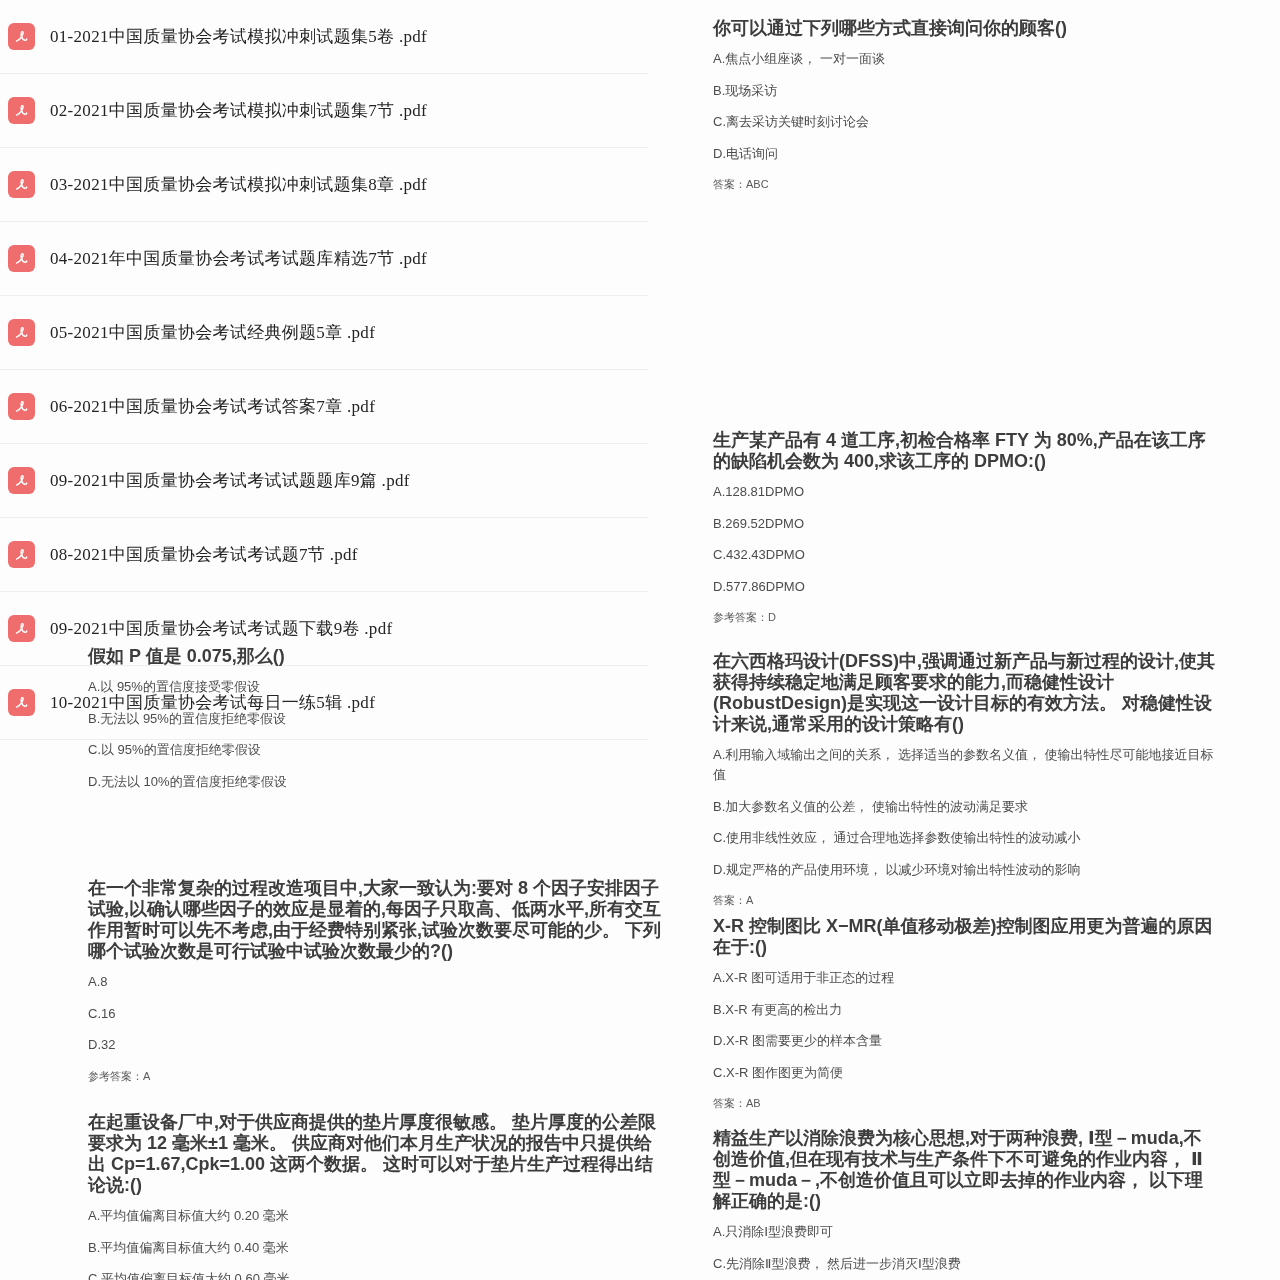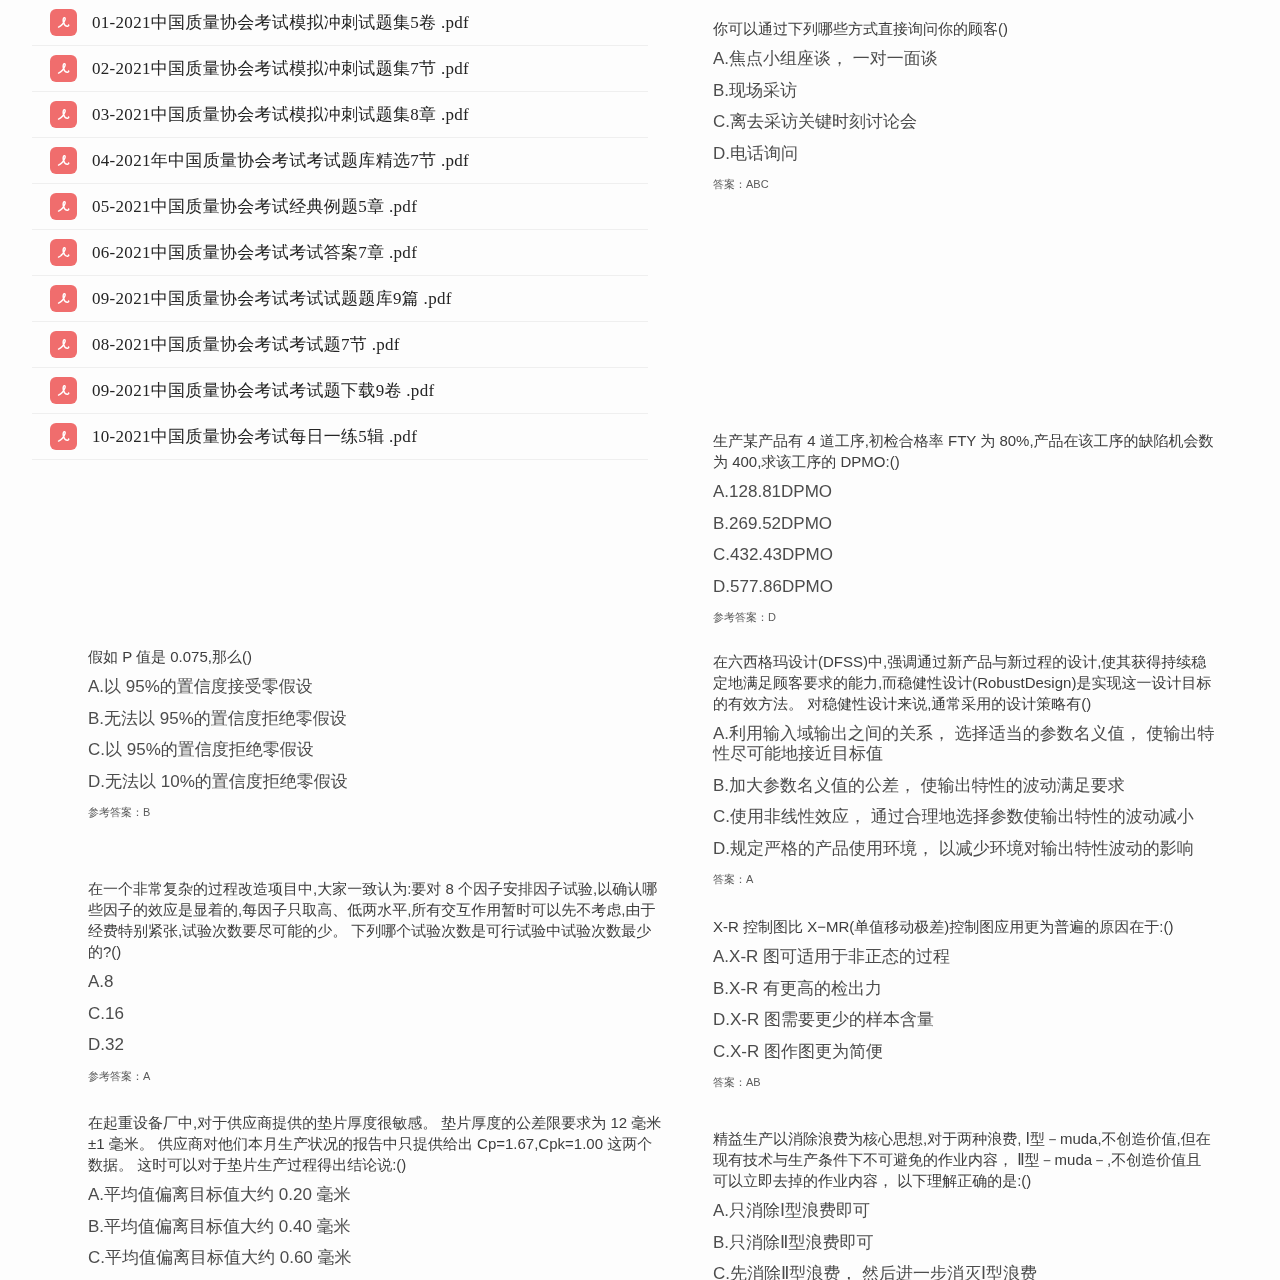--- a/index.html
+++ b/index.html
@@ -4,41 +4,41 @@
 <style>
   html,body{margin:0;padding:0;}
   body{
     width:1280px;height:1280px;position:relative;overflow:hidden;
     background:#fdfdfd;
     font-family:"Liberation Sans","DejaVu Sans",sans-serif;
   }
   
   .file-list{position:absolute;left:0;top:0;width:648px;}
   .file-row{
-    height:46px;display:flex;align-items:center;
-    border-bottom:1px solid #efefef;padding-left:18px;box-sizing:border-box;
-    background:transparent;cursor:pointer;margin-left:32px;
+    height:74px;display:flex;align-items:center;
+    border-bottom:1px solid #efefef;padding-left:8px;box-sizing:border-box;
+    background:transparent;cursor:pointer;
   }
   .file-icon{
     width:27px;height:27px;border-radius:6px;background:#f06d6d;
     display:flex;align-items:center;justify-content:center;flex:0 0 27px;
     margin-right:15px;
   }
   .file-name{
     font-family:"Liberation Serif","DejaVu Serif",serif;
     font-size:17px;color:#242424;letter-spacing:.3px;white-space:nowrap;
   }
   
   .q-col{position:absolute;}
   .q-block{position:absolute;left:0;width:100%;}
   .q-text{
-    font-size:15px;line-height:21px;color:#3d3d3d;margin:0 0 10px 0;
+    font-size:18px;line-height:21px;color:#3d3d3d;margin:0 0 10px 0;font-weight:bold;
   }
   .q-option{
-    font-size:17px;line-height:20px;color:#4c4c4c;margin:0 0 11.5px 0;
+    font-size:13px;line-height:20px;color:#4c4c4c;margin:0 0 11.5px 0;
   }
   .q-answer{
     font-size:11px;line-height:19px;color:#5a5a5a;margin:8px 0 0 0;
   }
   #left-questions{left:88px;top:0;width:578px;height:1280px;}
   #right-questions{left:713px;top:0;width:503px;height:1280px;}
 </style>
 </head>
 <body>
 
@@ -126,21 +126,20 @@
 </div>
 
 <div class="q-col" id="left-questions">
 
   <div class="q-block" style="top:646px;">
     <p class="q-text">假如 P 值是 0.075,那么()</p>
     <p class="q-option">A.以 95%的置信度接受零假设</p>
     <p class="q-option">B.无法以 95%的置信度拒绝零假设</p>
     <p class="q-option">C.以 95%的置信度拒绝零假设</p>
     <p class="q-option">D.无法以 10%的置信度拒绝零假设</p>
-    <p class="q-answer">参考答案：B</p>
   </div>
 
   <div class="q-block" style="top:878px;">
     <p class="q-text">在一个非常复杂的过程改造项目中,大家一致认为:要对 8 个因子安排因子试验,以确认哪些因子的效应是显着的,每因子只取高、低两水平,所有交互作用暂时可以先不考虑,由于经费特别紧张,试验次数要尽可能的少。 下列哪个试验次数是可行试验中试验次数最少的?()</p>
     <p class="q-option">A.8</p>
     <p class="q-option">C.16</p>
     <p class="q-option">D.32</p>
     <p class="q-answer">参考答案：A</p>
   </div>
 
@@ -189,18 +188,17 @@
     <p class="q-option">A.X-R 图可适用于非正态的过程</p>
     <p class="q-option">B.X-R 有更高的检出力</p>
     <p class="q-option">D.X-R 图需要更少的样本含量</p>
     <p class="q-option">C.X-R 图作图更为简便</p>
     <p class="q-answer">答案：AB</p>
   </div>
 
   <div class="q-block" style="top:1128px;">
     <p class="q-text">精益生产以消除浪费为核心思想,对于两种浪费, Ⅰ型－muda,不创造价值,但在现有技术与生产条件下不可避免的作业内容， Ⅱ型－muda－,不创造价值且可以立即去掉的作业内容， 以下理解正确的是:()</p>
     <p class="q-option">A.只消除Ⅰ型浪费即可</p>
-    <p class="q-option">B.只消除Ⅱ型浪费即可</p>
     <p class="q-option">C.先消除Ⅱ型浪费， 然后进一步消灭Ⅰ型浪费</p>
 
   </div>
 
 </div>
 
 </body></html>

